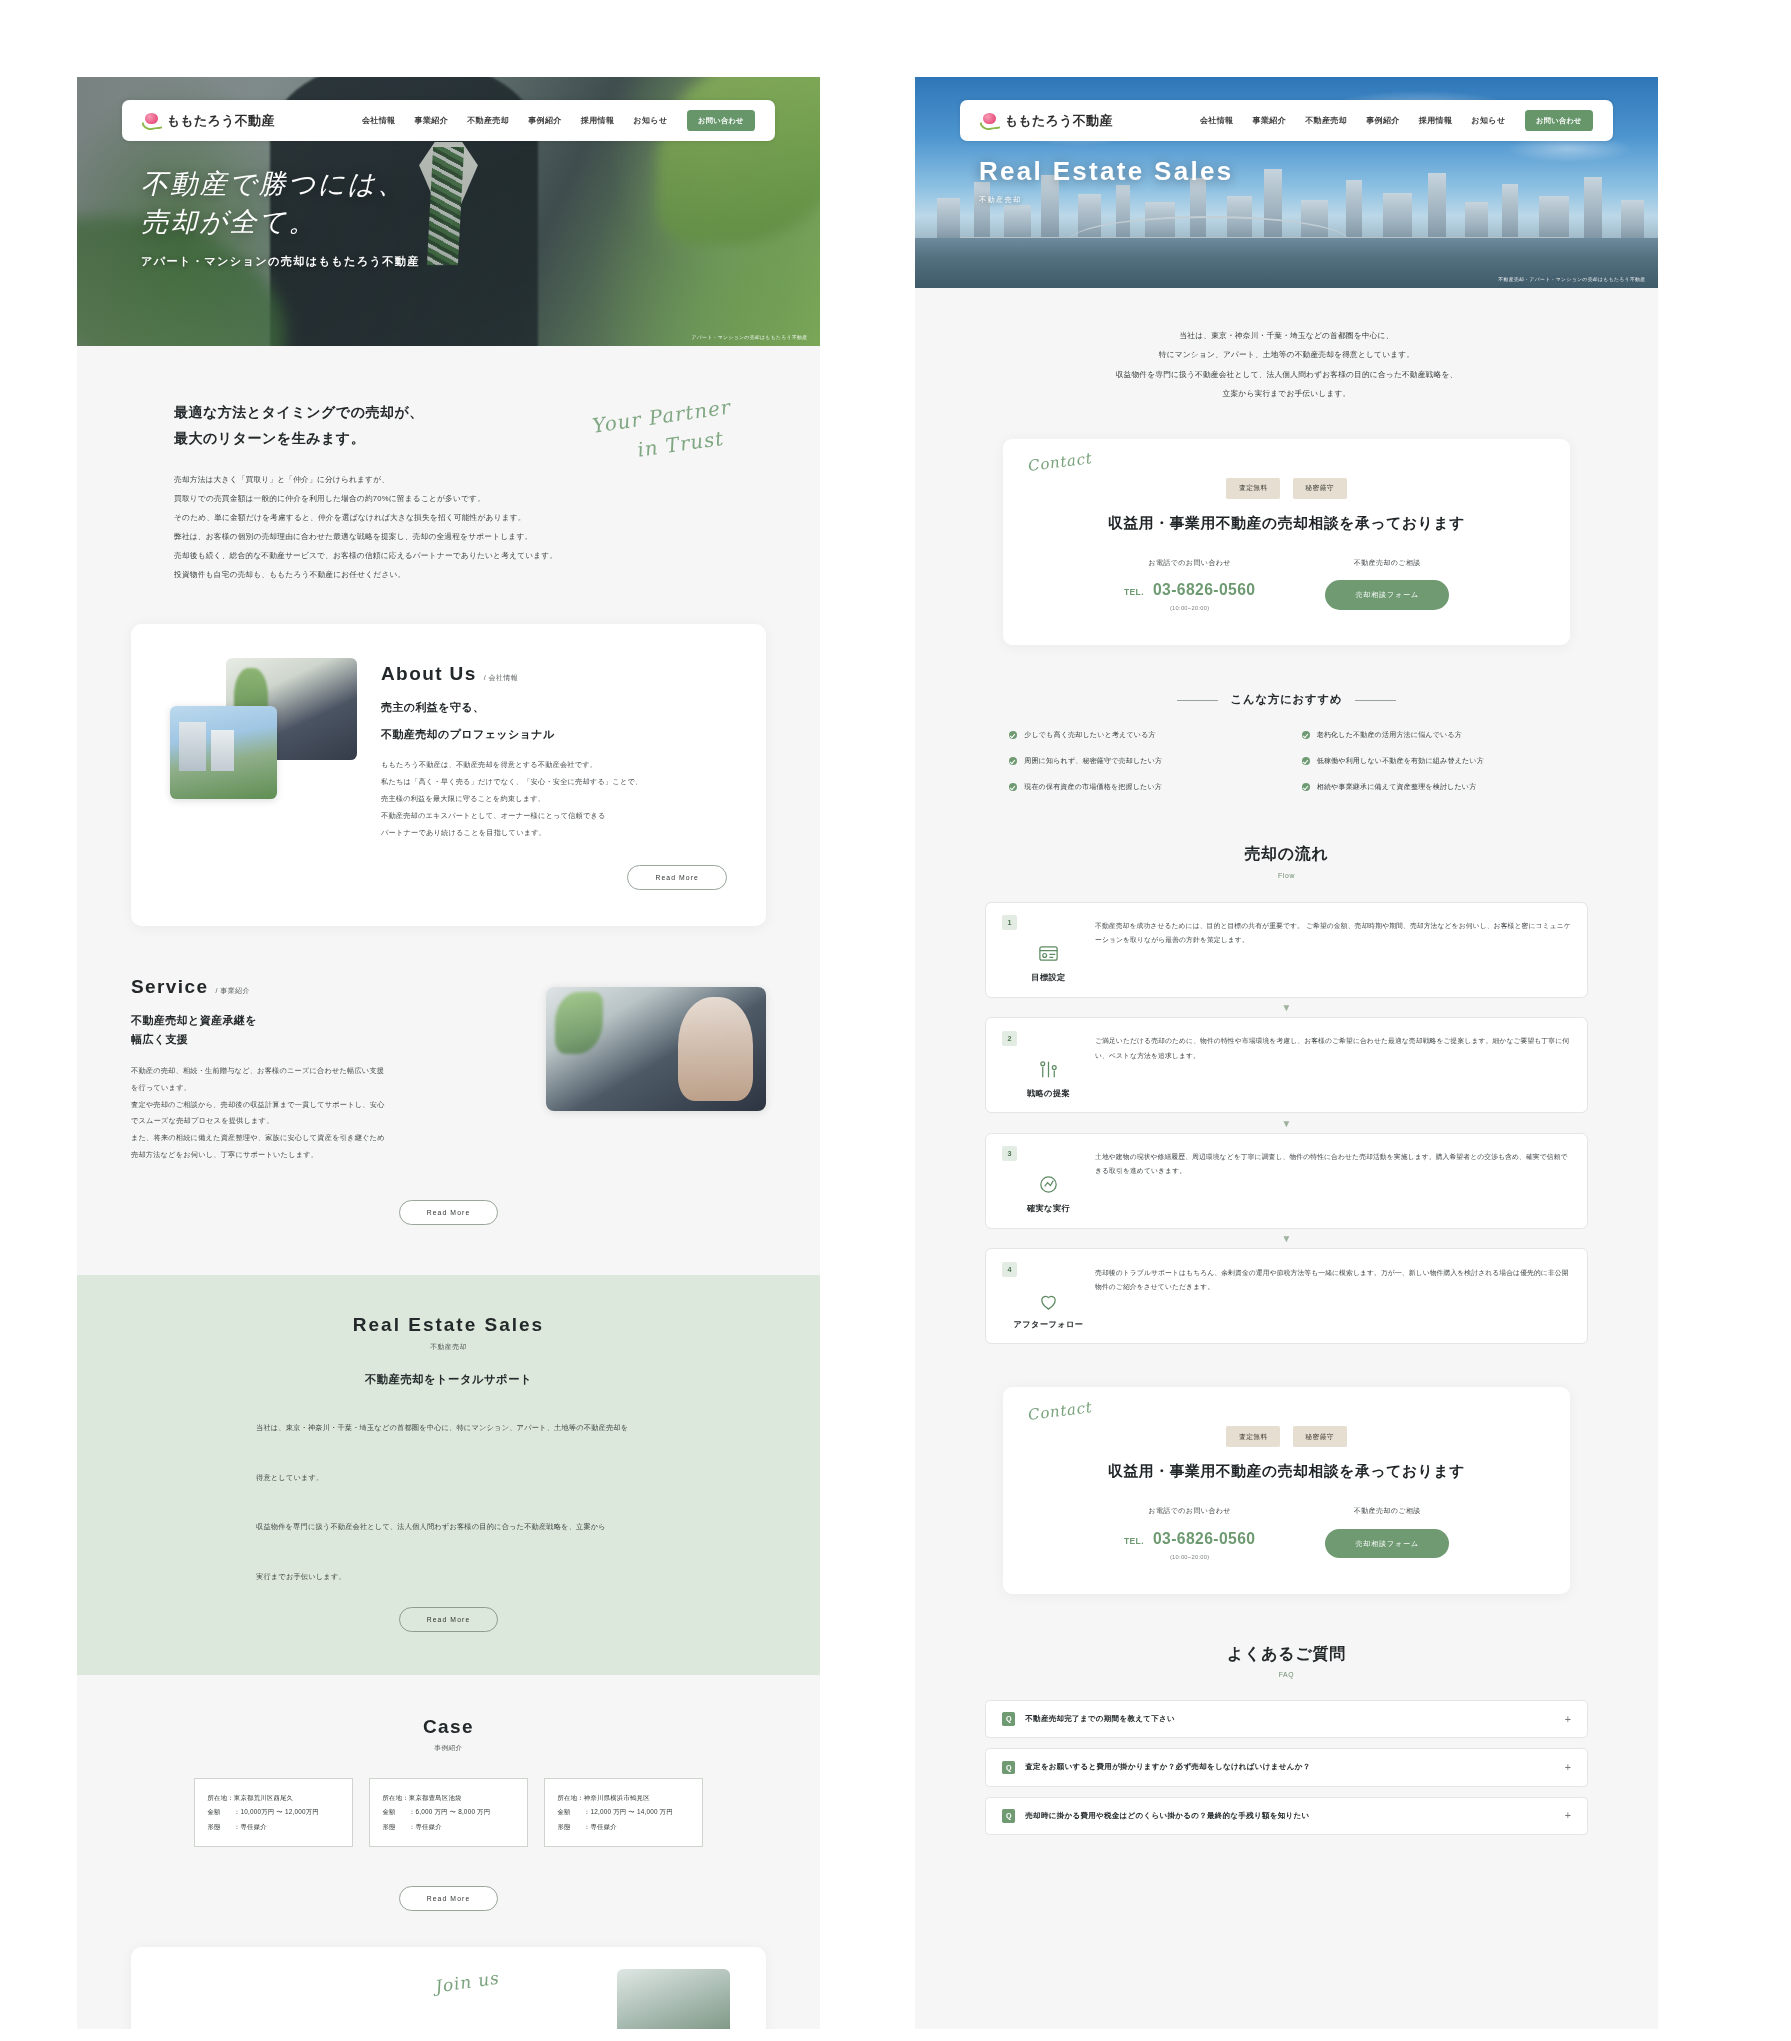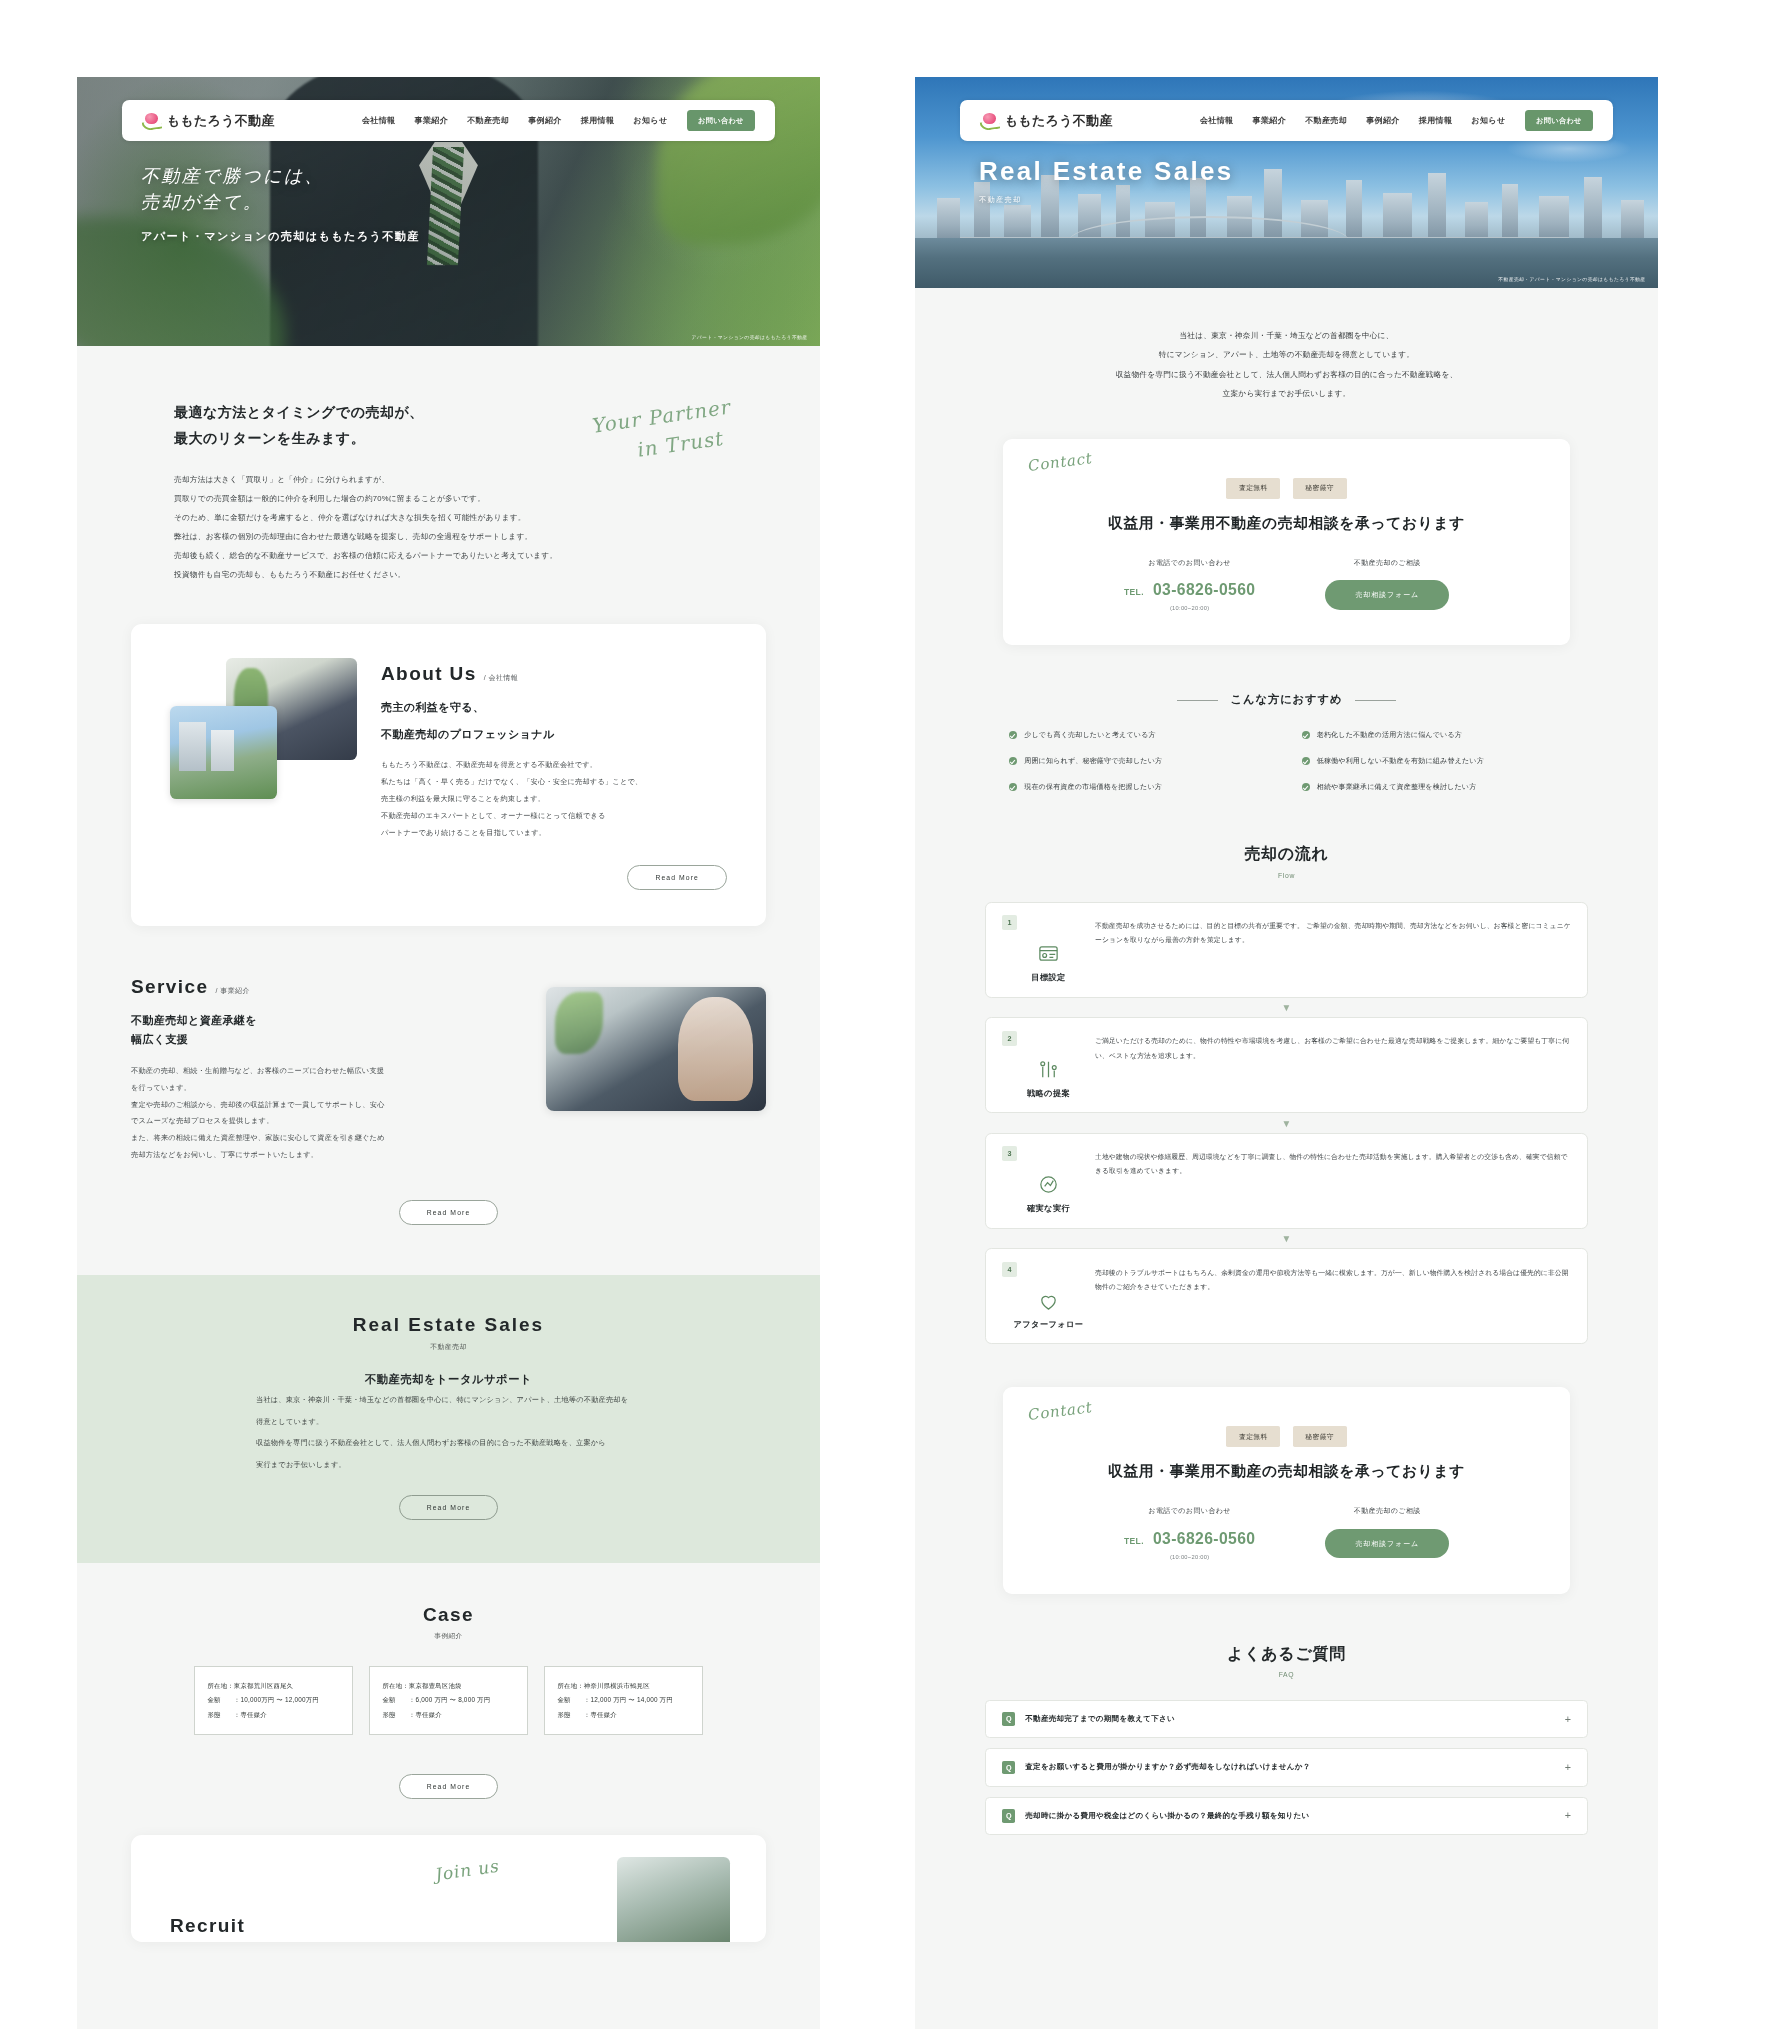--- a/index.html
+++ b/index.html
@@ -89,22 +89,22 @@
     background:linear-gradient(160deg,#a8d36a,#5f9440);
     border-radius:60% 18% 62% 20%; filter:blur(6.3px); opacity:.85;
   }
   .hero-leaf-b{
     position:absolute; left:-6%; bottom:-14%; width:34%; height:62%;
     background:linear-gradient(40deg,#7fbf5d,#3f7a44);
     border-radius:20% 70% 24% 66%; filter:blur(8px); opacity:.7;
   }
   .hero-l-copy{ position:absolute; left:64px; top:88px; z-index:5; }
   .hero-l-h1{
-    font-family:Liberation Mono, monospace;
-    color:#fff; font-size:18px; line-height:1.42; font-weight:400;
+    font-family:Liberation Sans, sans-serif;
+    color:#fff; font-size:27px; line-height:1.42; font-weight:400;
     letter-spacing:2.2px; text-shadow:0 1.8px 10.7px rgba(0,0,0,.45);
     font-style:italic;
   }
   .hero-l-sub{
     margin-top:12.5px; color:#fff; font-size:11.2px; font-weight:700;
     letter-spacing:1.3px; text-shadow:0 0.9px 5.4px rgba(0,0,0,.5);
   }
   .hero-credit{
     position:absolute; right:12.5px; bottom:6.3px; z-index:6;
     color:rgba(255,255,255,.92); font-size:4.8px; letter-spacing:0.4px;
@@ -204,21 +204,21 @@
   
   .band{
     margin-top:50px; background:#dde8dc; padding:39px 0 43px; text-align:center;
   }
   .band-en{ font-size:19px; font-weight:700; color:#23282a; letter-spacing:2px; }
   .band-jp{ font-size:6.8px; color:#4d5250; margin-top:6.3px; letter-spacing:0.5px; }
   .band-h3{
     margin-top:19.7px; font-size:11.3px; font-weight:700; color:#23282a; letter-spacing:0.5px;
   }
   .band-p{
-    margin:4px auto 0; width:385px; font-size:7.2px; color:#3f4543;
+    margin:32px auto 0; width:385px; font-size:7.2px; color:#3f4543;
     line-height:2.45; letter-spacing:0.2px; text-align:left;
   }
   .band .btn-outline{ border-color:#8f9c90; background:transparent; margin-top:21.5px; }
 
   
   .case{ padding:41px 0 0; text-align:center; }
   .case-en{ font-size:19px; font-weight:700; color:#23282a; letter-spacing:1.4px; }
   .case-jp{ font-size:6.6px; color:#4d5250; margin-top:6.3px; letter-spacing:0.5px; }
   .case-row{ display:flex; gap:16px; justify-content:center; margin-top:25px; }
   .case-card{

